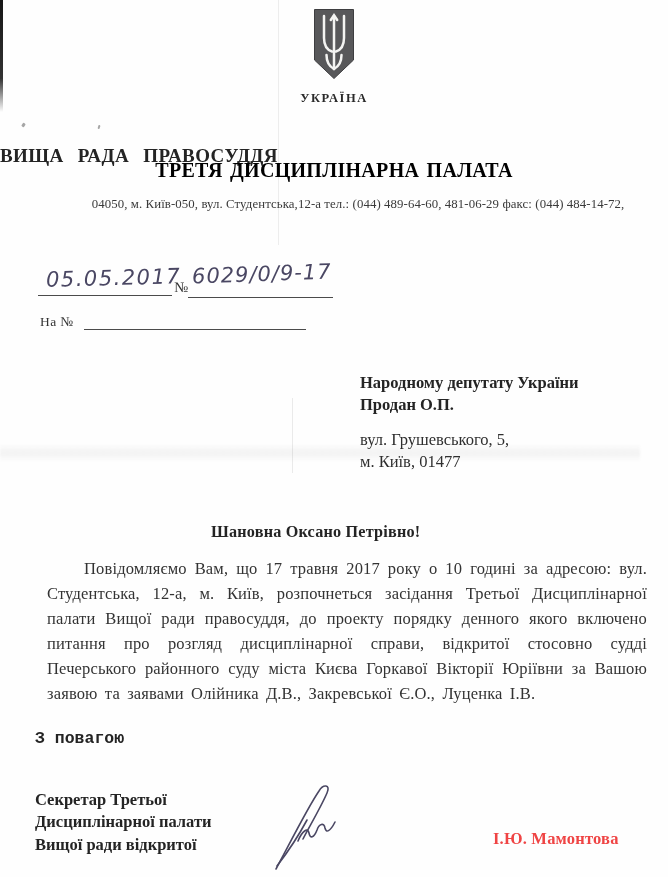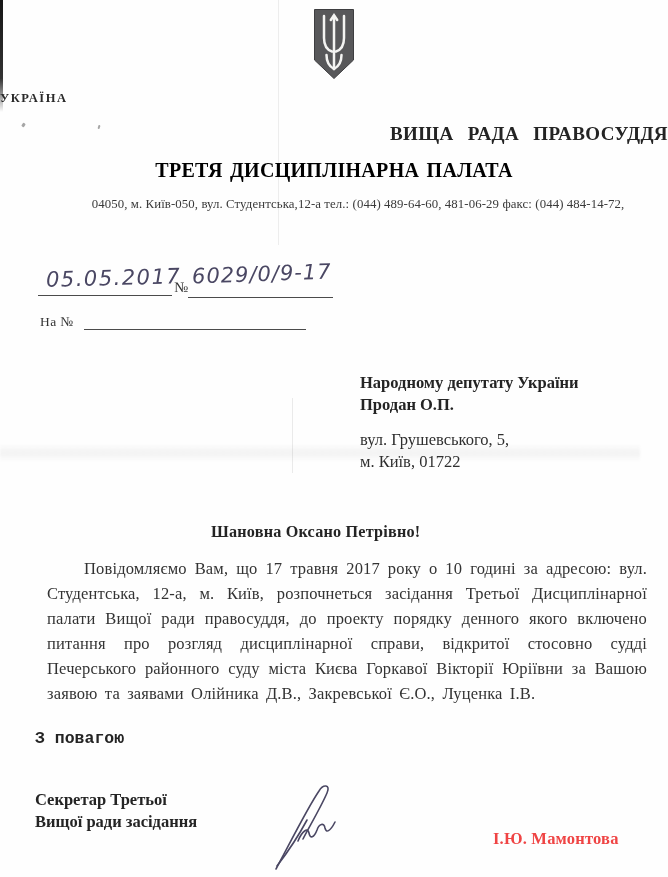--- a/index.html
+++ b/index.html
@@ -29,25 +29,25 @@
   .crease-v{
     position:absolute;left:292px;top:398px;width:1px;height:75px;
     background:rgba(90,90,90,.12);filter:blur(.5px);
   }
   .speck{position:absolute;background:rgba(60,60,60,.45);border-radius:1px;}
   .speck.s1{left:22px;top:123px;width:3px;height:4px;transform:rotate(35deg);}
   .speck.s2{left:98px;top:125px;width:2px;height:4px;transform:rotate(15deg);}
   
   .emblem{position:absolute;left:313px;top:8px;}
   .country{
-    position:absolute;left:0;right:0;top:91px;text-align:left;
+    position:absolute;left:0;right:0;top:91px;text-align:center;
     font-weight:bold;font-size:12.5px;letter-spacing:1.5px;color:#2a2a2a;
   }
   .org-title{
-    position:absolute;left:0;right:0;top:123px;text-align:right;
+    position:absolute;left:0;right:0;top:145px;text-align:left;
     font-weight:bold;font-size:19px;word-spacing:9px;letter-spacing:.4px;color:#242424;
   }
   .dept-title{
     position:absolute;left:0;right:0;top:159px;text-align:center;
     font-weight:bold;font-size:20px;word-spacing:2px;letter-spacing:.3px;color:#000000;
   }
   .addr-line{
     position:absolute;left:0;right:0;top:197px;text-align:center;
     font-size:12.8px;color:#3a3a3a;letter-spacing:.1px;margin-left:48px;
   }
@@ -147,30 +147,31 @@
   <div class="hw hw-number">6029/0/9-17</div>
   <div class="rule num-rule"></div>
   <div class="reply-label">На №</div>
   <div class="rule reply-rule"></div>
 
   <div class="recipient">
     <div class="bold">Народному депутату України</div>
     <div class="bold">Продан О.П.</div>
     <div class="gap"></div>
     <div>вул. Грушевського, 5,</div>
-    <div>м. Київ, 01722</div>
+    <div>м. Київ, 01477</div>
   </div>
 
   <div class="salutation">Шановна Оксано Петрівно!</div>
   <div class="body-par">Повідомляємо Вам, що 17 травня 2017 року о 10 годині за адресою: вул. Студентська, 12-а, м. Київ, розпочнеться засідання Третьої Дисциплінарної палати Вищої ради правосуддя, до проекту порядку денного якого включено питання про розгляд дисциплінарної справи, відкритої стосовно судді Печерського районного суду міста Києва Горкавої Вікторії Юріївни за Вашою заявою та заявами Олійника Д.В., Закревської Є.О., Луценка І.В.</div>
 
   <div class="regards">З повагою</div>
   <div class="sign-title">
     <div>Секретар Третьої</div>
-    <div>Вищої ради засідання</div>
+    <div>Дисциплінарної палати</div>
+    <div>Вищої ради відкритої</div>
   </div>
 
   <div class="signature">
     <svg width="118" height="92" viewBox="0 0 118 92" aria-hidden="true">
       <g fill="none" stroke="#4a4763" stroke-width="1.6" stroke-linecap="round">
         <path d="M28,88 C42,62 60,26 71,10 C75,3 83,3 79,12 C73,26 60,48 55,58"></path>
         <path d="M50,60 C54,50 60,46 61,52 C62,58 66,57 69,49 C71,43 76,41 77,47 C78,52 82,51 87,41"></path>
         <path d="M59,39 C51,54 39,72 29,85"></path>
       </g>
     </svg>

